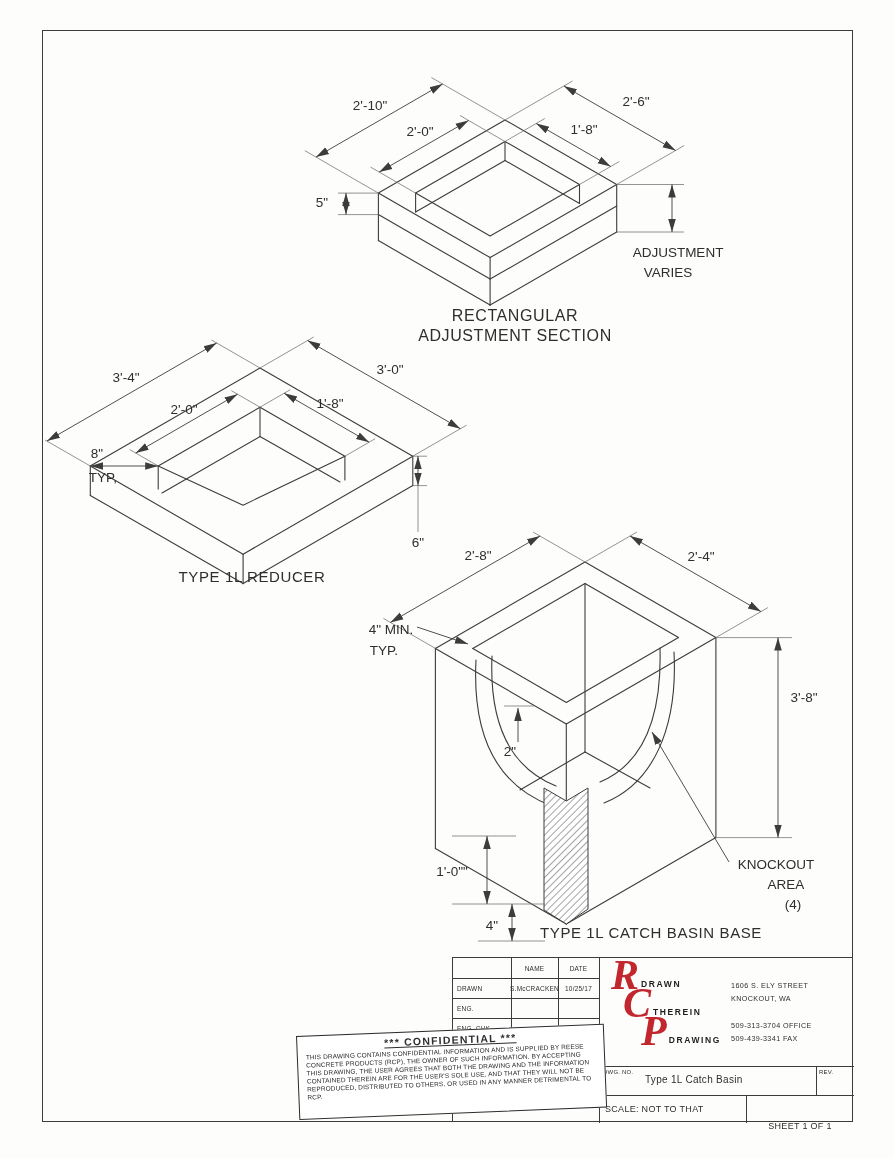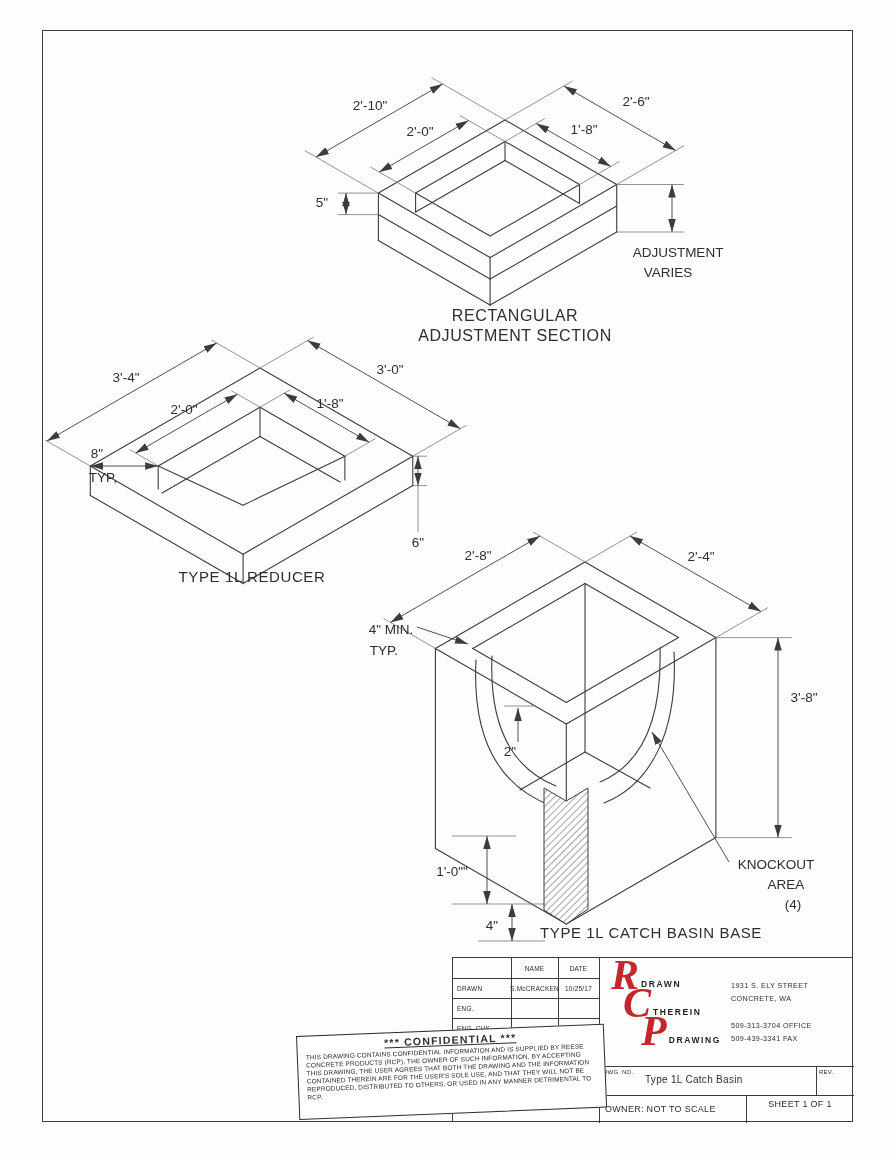--- a/index.html
+++ b/index.html
@@ -232,33 +232,33 @@
     <div class="logo-row" style="left:170px;top:30px">
       <span class="logo-big" style="color: rgb(193, 39, 45);">C</span>
       <span class="logo-small">THEREIN</span>
     </div>
     <div class="logo-row" style="left:188px;top:58px">
       <span class="logo-big" style="color: rgb(193, 39, 45);">P</span>
       <span class="logo-small">DRAWING</span>
     </div>
 
     <div class="addr" style="left:278px;top:22px">
-      <div>1931 S. ELY STREET</div>
-      <div>CONCRETE, WA</div>
+      <div>1606 S. ELY STREET</div>
+      <div>KNOCKOUT, WA</div>
     </div>
     <div class="addr" style="left:278px;top:62px">
       <div>509-313-3704 OFFICE</div>
       <div>509-439-3341 FAX</div>
     </div>
 
     <div class="tb-txt" style="left:150px;top:111px;font-size:6px">DWG. NO.</div>
     <div class="tb-txt" style="left:366px;top:111px;font-size:6px">REV.</div>
     <div class="dwg-title" style="left:192px;top:116px">Type 1L Catch Basin</div>
 
-    <div class="tb-txt row-label" style="left:152px;top:146px">OWNER: NOT TO SCALE</div>
-    <div class="tb-txt row-label tb-center" style="left:293px;top:132px;width:108px;height:28px">SHEET 1 OF 1</div>
+    <div class="tb-txt row-label" style="left:152px;top:146px">SCALE: NOT TO THAT</div>
+    <div class="tb-txt row-label tb-center" style="left:293px;top:154px;width:108px;height:28px">SHEET 1 OF 1</div>
   </div>
 
   <div class="stamp">
     <div class="stamp-title">*** CONFIDENTIAL ***</div>
     <div class="stamp-body">THIS DRAWING CONTAINS CONFIDENTIAL INFORMATION AND IS SUPPLIED BY REESE CONCRETE PRODUCTS (RCP), THE OWNER OF SUCH INFORMATION. BY ACCEPTING THIS DRAWING, THE USER AGREES THAT BOTH THE DRAWING AND THE INFORMATION CONTAINED THEREIN ARE FOR THE USER'S SOLE USE, AND THAT THEY WILL NOT BE REPRODUCED, DISTRIBUTED TO OTHERS, OR USED IN ANY MANNER DETRIMENTAL TO RCP.</div>
   </div>
 </div>
 
 </body></html>

